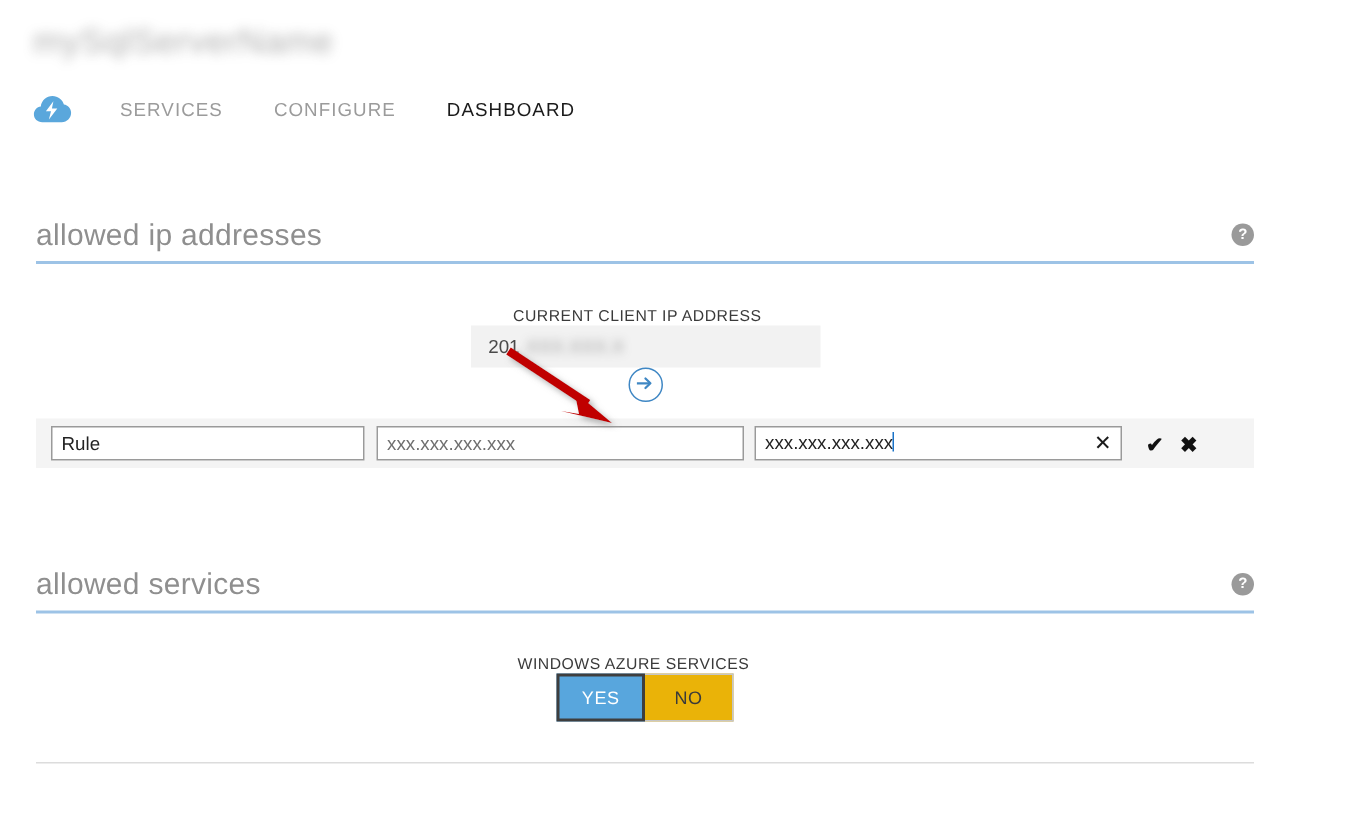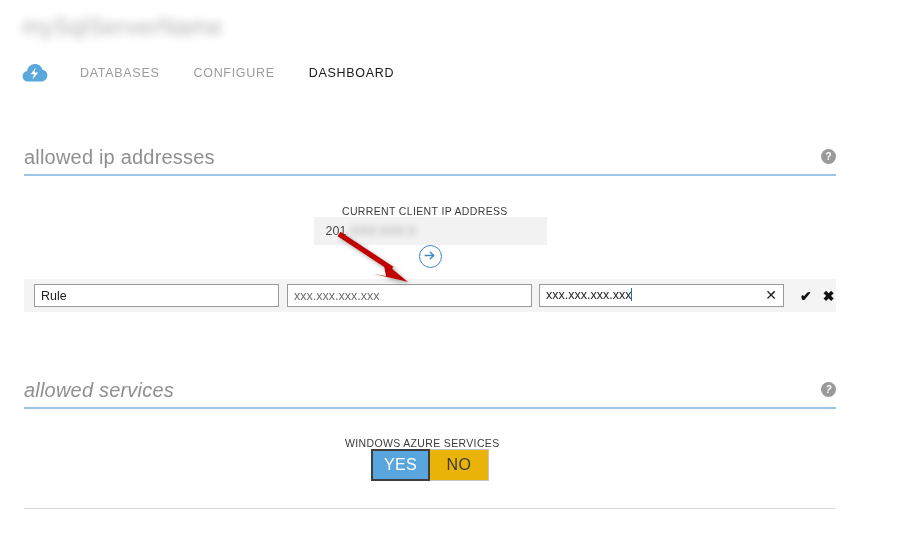--- a/index.html
+++ b/index.html
@@ -161,21 +161,21 @@
     border: 1px solid #9a9a9a;
     background: #ffffff;
     box-sizing: border-box;
     font-family: "Liberation Sans", sans-serif;
     font-size: 12.5px;
     padding: 0 6px;
     color: #222222;
     outline: none;
   }
   .rule-input::placeholder { color: #6f6f6f; opacity: 1; }
-  .rule-name { width: 245px; margin-left: 10px; }
+  .rule-name { width: 209px; margin-left: 10px; }
   .rule-start { width: 245px; margin-left: 8px; }
   .rule-end-wrap {
     position: relative;
     width: 245px;
     margin-left: 7px;
     height: 23px;
   }
   .rule-end {
     width: 245px;
     padding-right: 24px;
@@ -223,21 +223,21 @@
   
   .toggle {
     display: flex;
     height: 32px;
   }
   .toggle-opt {
     width: 59px;
     display: flex;
     align-items: center;
     justify-content: center;
-    font-size: 16px;
+    font-size: 12px;
     letter-spacing: 0.4px;
     cursor: pointer;
     box-sizing: border-box;
     user-select: none;
   }
   .toggle-opt.on {
     background: #58a6dd;
     color: #ffffff;
     border: 2px solid #3e3e3e;
   }
@@ -272,21 +272,21 @@
 
 <div class="page-title">mySqlServerName</div>
 
 <div class="nav-bar">
   <span class="nav-icon">
     <svg width="26" height="22" viewBox="0 0 26 22">
       <path d="M6.2,19.5 C2.9,19.5 0.6,17.2 0.6,14.2 C0.6,11.5 2.6,9.3 5.2,9.0 C5.6,5.1 8.9,2.0 13.0,2.0 C16.6,2.0 19.7,4.4 20.6,7.7 C23.3,8.1 25.4,10.4 25.4,13.2 C25.4,16.7 22.6,19.5 19.2,19.5 Z" fill="#5aa7dc"></path>
       <path d="M13.6,5.5 L8.6,12.2 L12.0,12.2 L10.6,17.6 L16.2,10.4 L12.6,10.4 Z" fill="#ffffff"></path>
     </svg>
   </span>
-  <span class="nav-tab">DATABASES</span>
+  <span class="nav-tab">SERVICES</span>
   <span class="nav-tab">CONFIGURE</span>
   <span class="nav-tab active">DASHBOARD</span>
 </div>
 
 <div class="section" style="top:144px;">
   <div class="section-head">
     <div class="section-title">allowed ip addresses</div>
     <div class="help-icon">?</div>
     <div class="section-rule"></div>
   </div>
@@ -312,21 +312,21 @@
   <input class="rule-input rule-start" type="text" placeholder="xxx.xxx.xxx.xxx" style="">
   <div class="rule-end-wrap">
     <input class="rule-input rule-end" type="text" style="">
     <span class="rule-end-text"><span>xxx.xxx.xxx.xxx</span><span class="caret"></span></span>
     <span class="clear-x">✕</span>
   </div>
   <span class="confirm-ok">✔</span>
   <span class="confirm-cancel">✖</span>
 </div>
 
-<div class="section" style="top:377px;font-style:italic;">
+<div class="section" style="top:377px;">
   <div class="section-head">
     <div class="section-title">allowed services</div>
     <div class="help-icon">?</div>
     <div class="section-rule"></div>
   </div>
 </div>
 
 <div class="section field-row" style="top:437px;">
   <div class="field-label" style="width:170px;">WINDOWS AZURE SERVICES</div>
   <div class="toggle">

